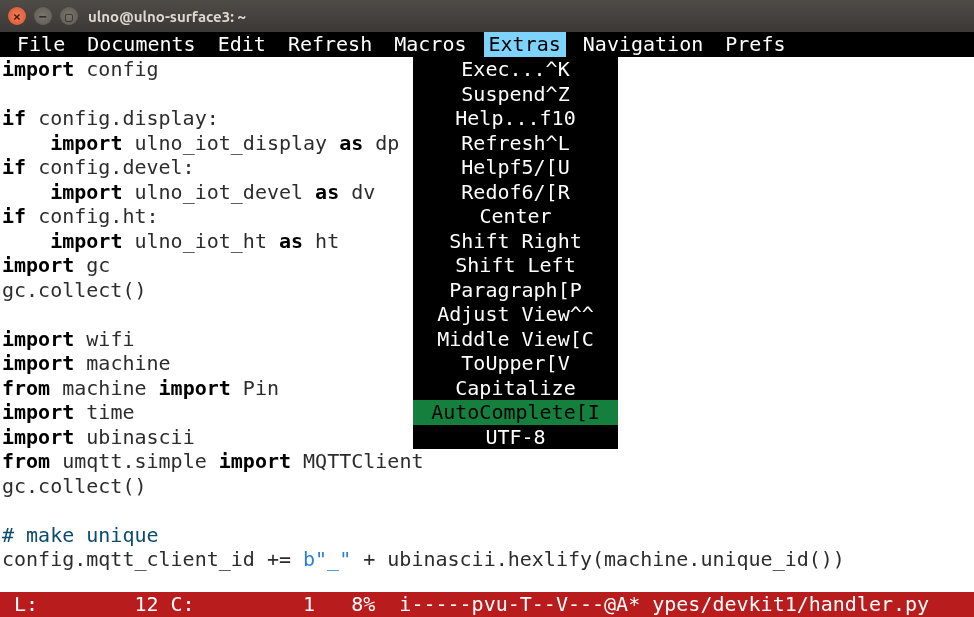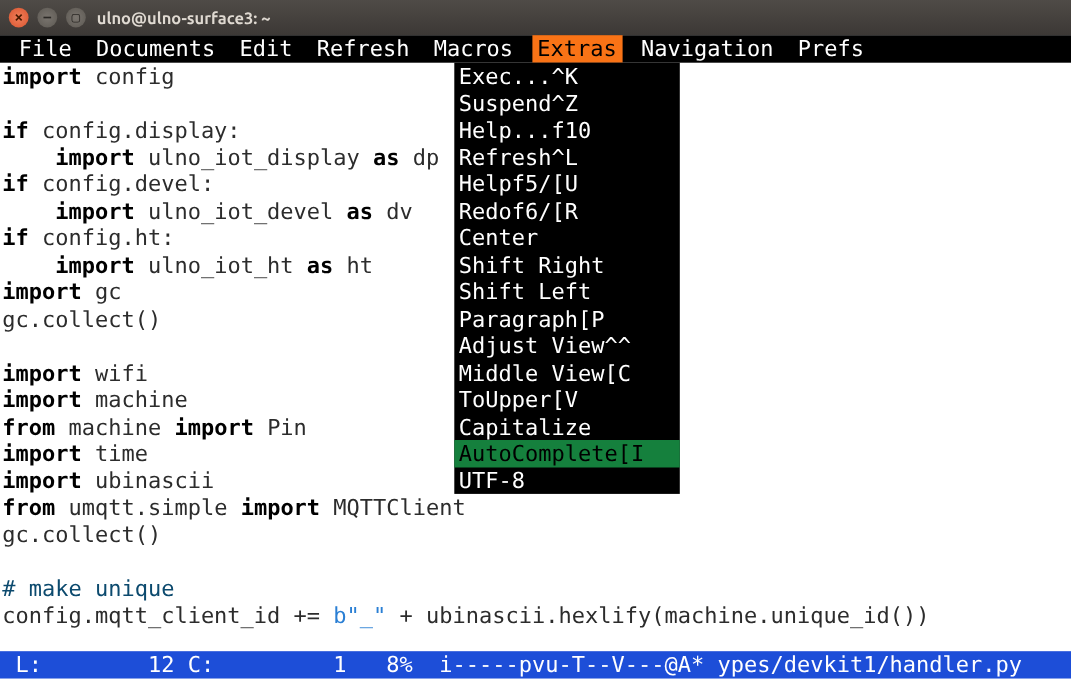--- a/index.html
+++ b/index.html
@@ -30,53 +30,53 @@
   }
   .menubar {
     background: #000;
     color: #fff;
     display: flex;
     height: 25px;
     align-items: center;
     white-space: pre;
   }
   .menubar span { padding: 0 5px; }
-  .menubar .active { background: #f97316; color: #000; }
+  .menubar .active { background: #7dd3fc; color: #000; }
   .code {
     padding: 0 2px;
     white-space: pre;
     font-weight: 500;
     color: #2c2c2c;
   }
   .code .kw { font-weight: 800; color: #000; }
   .code .cm { color: #0c4a6e; }
   .code .st { color: #2a7fd4; }
   .dropdown {
     position: absolute;
     top: 25px;
     left: 413px;
     background: #000;
     color: #fff;
     width: 205px;
   }
   .dropdown .row {
     display: flex;
-    justify-content: flex-start;
+    justify-content: center;
     padding: 0 4px;
     height: 24.5px;
     align-items: center;
     white-space: pre;
   }
   .dropdown .row.sel { background: #15803d; color: #000; }
   .statusbar {
     position: absolute;
     left: 0; bottom: 0;
     width: 100%;
     height: 25px;
-    background: #1d4ed8;
+    background: #b91c1c;
     color: #fff;
     white-space: pre;
     display: flex;
     align-items: center;
     padding: 0 2px;
   }
 </style>
 </head>
 <body>
 

